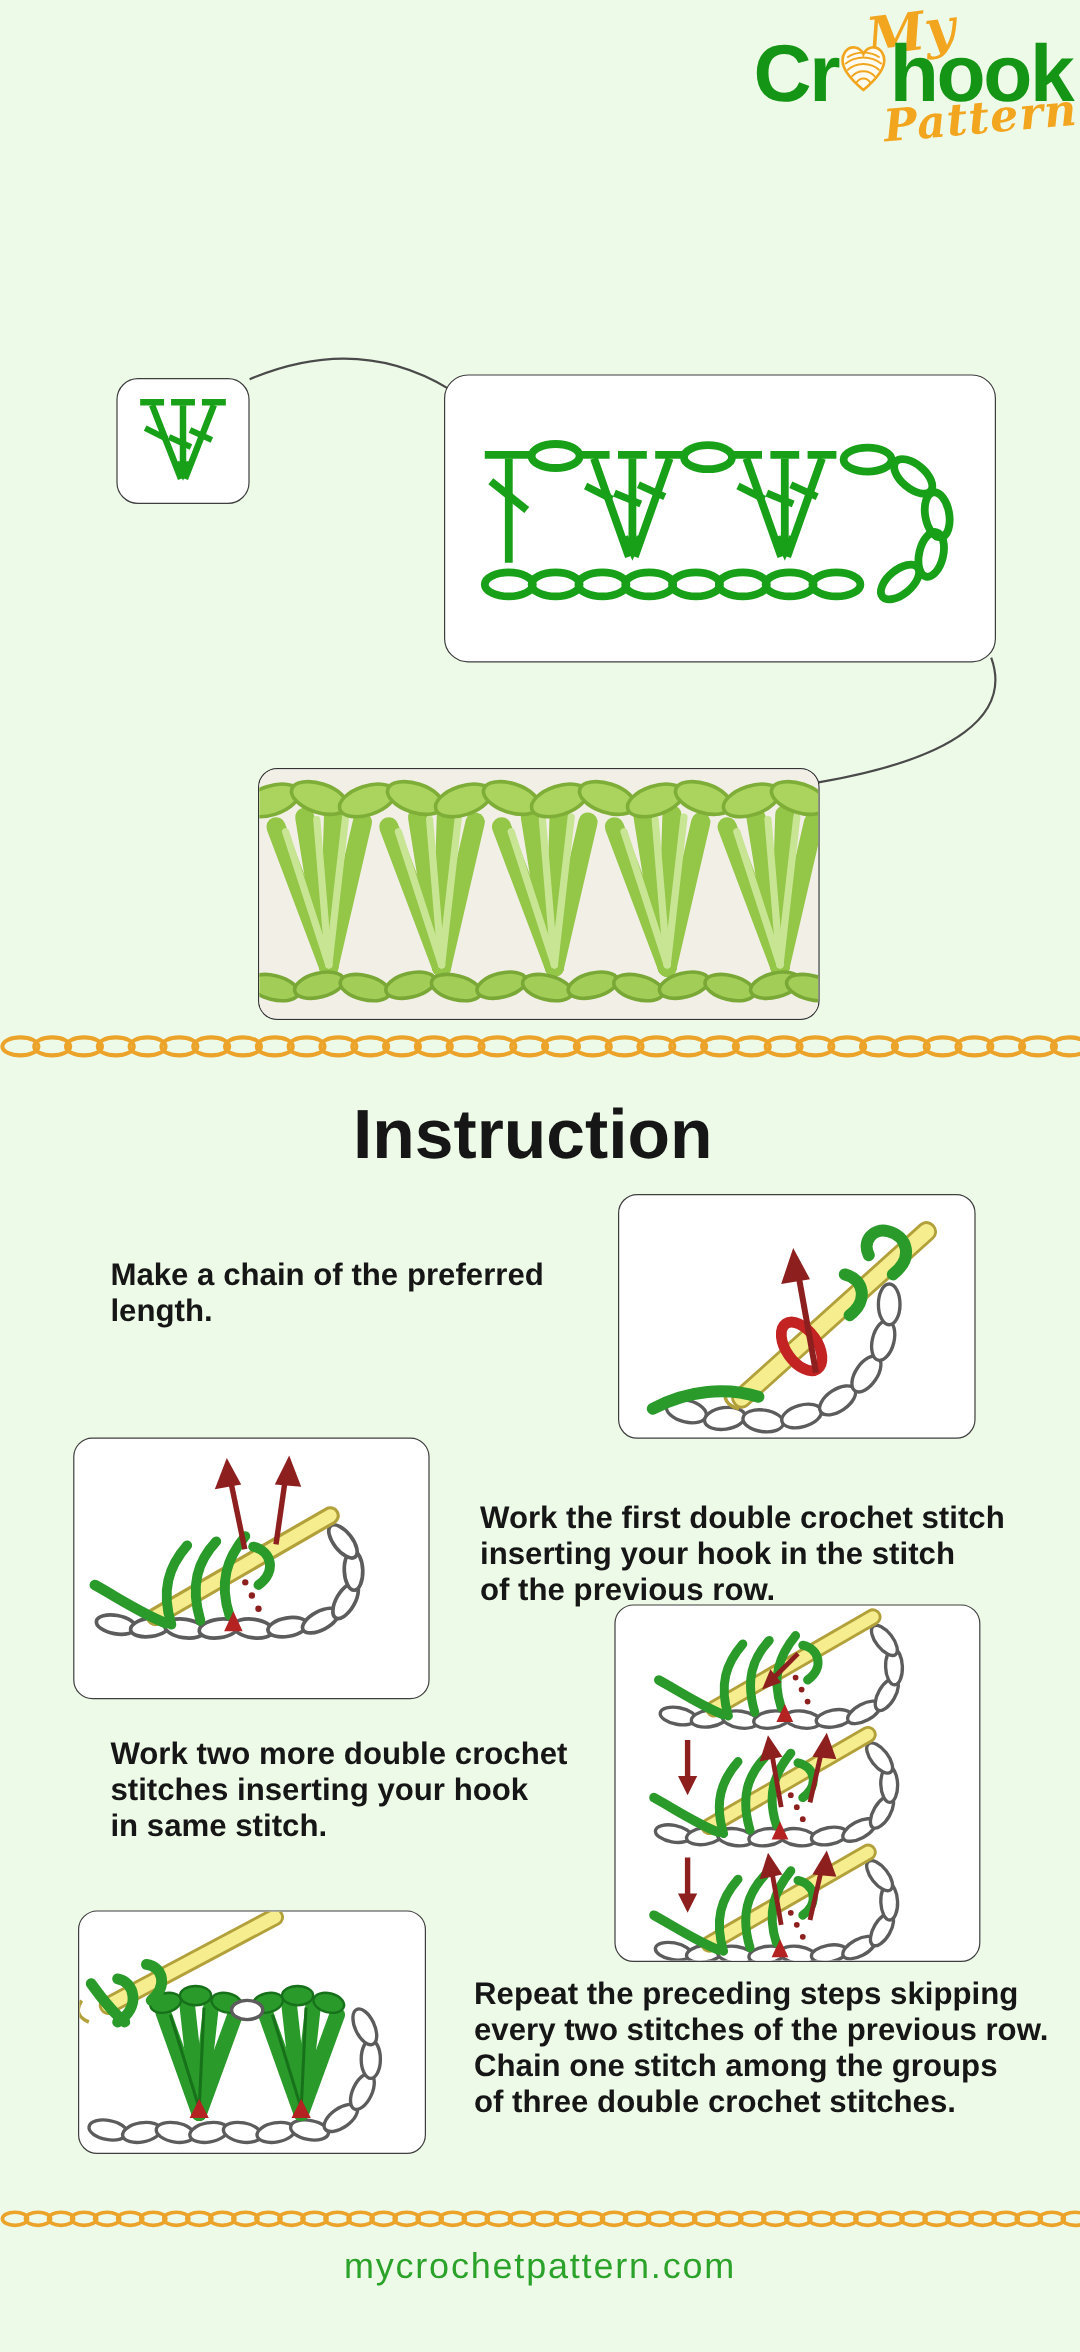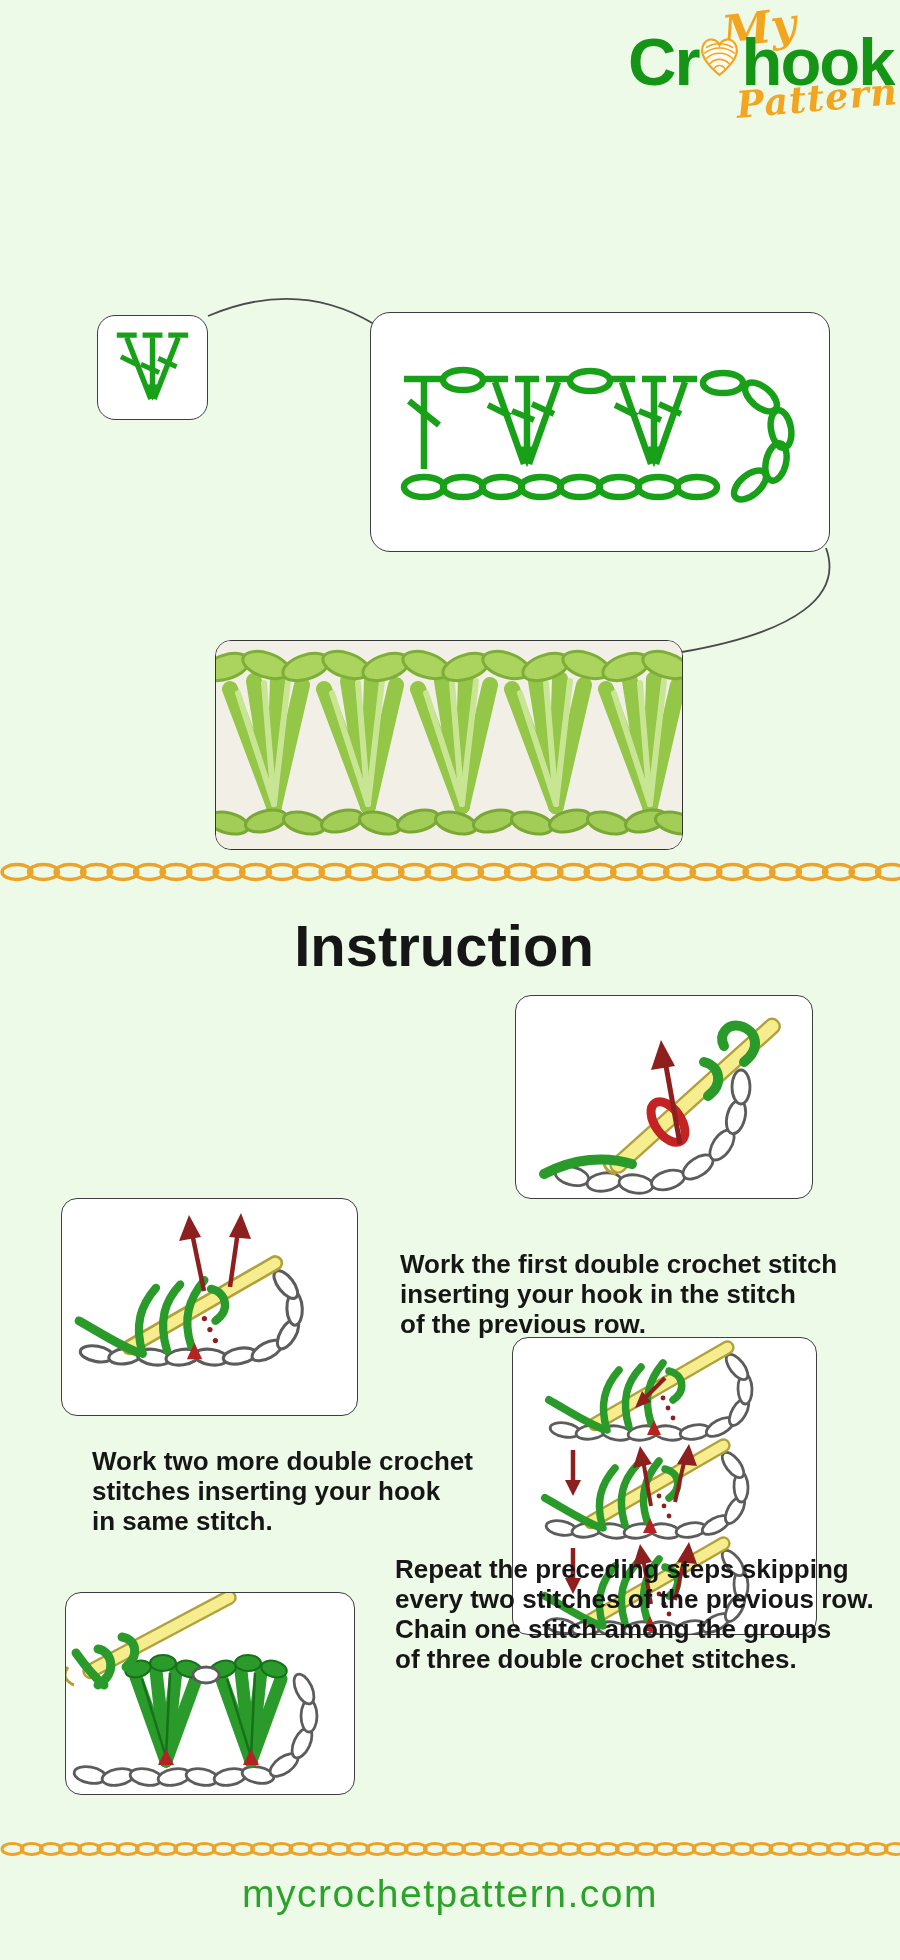--- a/index.html
+++ b/index.html
@@ -20,39 +20,39 @@
   
   .title{position:absolute;left:0;right:0;top:141px;text-align:center;font-weight:bold;
          font-size:64px;line-height:70px;color:var(--ink,#161616);letter-spacing:-1px;}
   .instruction{position:absolute;left:0;right:12px;top:912px;text-align:center;font-weight:bold;
          font-size:58px;color:var(--ink,#161616);}
 
   
   .step-text{position:absolute;font-weight:bold;font-size:26px;line-height:30px;
              color:var(--ink,#161616);white-space:pre-line;}
   .t1{left:92px;top:1047px;}  .t2{left:400px;top:1249px;}
-  .t3{left:92px;top:1446px;}  .t4{left:395px;top:1554px;}
+  .t3{left:92px;top:1446px;}  .t4{left:395px;top:1646px;}
 
   
   .small-box{left:97px;top:315px;width:111px;height:105px;border-radius:18px;padding:10px;box-sizing:border-box;}
   .big-box{left:370px;top:312px;width:458px;height:238px;border-radius:20px;}
   .photo{left:215px;top:640px;width:466px;height:208px;border-radius:16px;border-color:#333;}
   .b1{left:515px;top:995px;width:296px;height:202px;}
   .b2{left:61px;top:1198px;width:295px;height:216px;}
   .b3{left:512px;top:1337px;width:303px;height:296px;}
   .b4{left:65px;top:1592px;width:288px;height:201px;}
 
   .connector{position:absolute;}
   .connector path{fill:none;stroke:#4a4a4a;stroke-width:1.8px;}
 
   .divider{position:absolute;left:0;width:900px;}
   .d1{top:859px;height:26px;} .d2{top:1838px;height:22px;}
   .chain-oval{fill:none;stroke:var(--gold,#eca32a);}
 
-  .footer{position:absolute;left:0;right:0;top:1872px;text-align:center;font-size:39px;
+  .footer{position:absolute;left:0;right:0;top:1872px;text-align:center;font-size:30px;
           color:var(--footer-green,#2ba32b);letter-spacing:1.5px;}
 
   
   .gsym{fill:none;stroke:var(--green,#18a018);stroke-width:6.5;}
   .yarn{fill:none;stroke:var(--yarn,#2a9a2a);stroke-linecap:round;}
   .dkline{stroke:var(--dkred,#8e1f1f);stroke-width:4.5;}
   .chainw{fill:#fff;stroke:#5c5c5c;stroke-width:2.8;}
   .hookrect{fill:var(--hook,#f6ee8e);stroke:#b2a13b;stroke-width:2.4;}
   .strand{stroke:#94c648;stroke-width:16;stroke-linecap:round;fill:none;}
   .strandL{stroke:#c8e594;stroke-width:6;stroke-linecap:round;fill:none;}
@@ -271,20 +271,22 @@
       <ellipse cx="759" cy="13" rx="15" ry="7.5" class="chain-oval" style="stroke-width:3.4px"></ellipse>
       <ellipse cx="785.5" cy="13" rx="15" ry="7.5" class="chain-oval" style="stroke-width:3.4px"></ellipse>
       <ellipse cx="812" cy="13" rx="15" ry="7.5" class="chain-oval" style="stroke-width:3.4px"></ellipse>
       <ellipse cx="838.5" cy="13" rx="15" ry="7.5" class="chain-oval" style="stroke-width:3.4px"></ellipse>
       <ellipse cx="865" cy="13" rx="15" ry="7.5" class="chain-oval" style="stroke-width:3.4px"></ellipse>
       <ellipse cx="891.5" cy="13" rx="15" ry="7.5" class="chain-oval" style="stroke-width:3.4px"></ellipse>
     </svg>
 
   <div class="instruction">Instruction</div>
 
+  <div class="step-text t1">Make a chain of the preferred
+length.</div>
   <div class="box b1">
     <svg viewBox="0 0 296 202">
       <g class="chainw">
         <ellipse cx="56" cy="180" rx="17" ry="9" transform="rotate(14 56 180)"></ellipse>
         <ellipse cx="88" cy="186" rx="17" ry="9" transform="rotate(-8 88 186)"></ellipse>
         <ellipse cx="120" cy="188" rx="17" ry="9" transform="rotate(8 120 188)"></ellipse>
         <ellipse cx="152" cy="184" rx="17" ry="9" transform="rotate(-16 152 184)"></ellipse>
         <ellipse cx="182" cy="171" rx="17" ry="9" transform="rotate(-34 182 171)"></ellipse>
         <ellipse cx="206" cy="149" rx="17" ry="9" transform="rotate(-56 206 149)"></ellipse>
         <ellipse cx="220" cy="121" rx="17" ry="9" transform="rotate(-76 220 121)"></ellipse>

